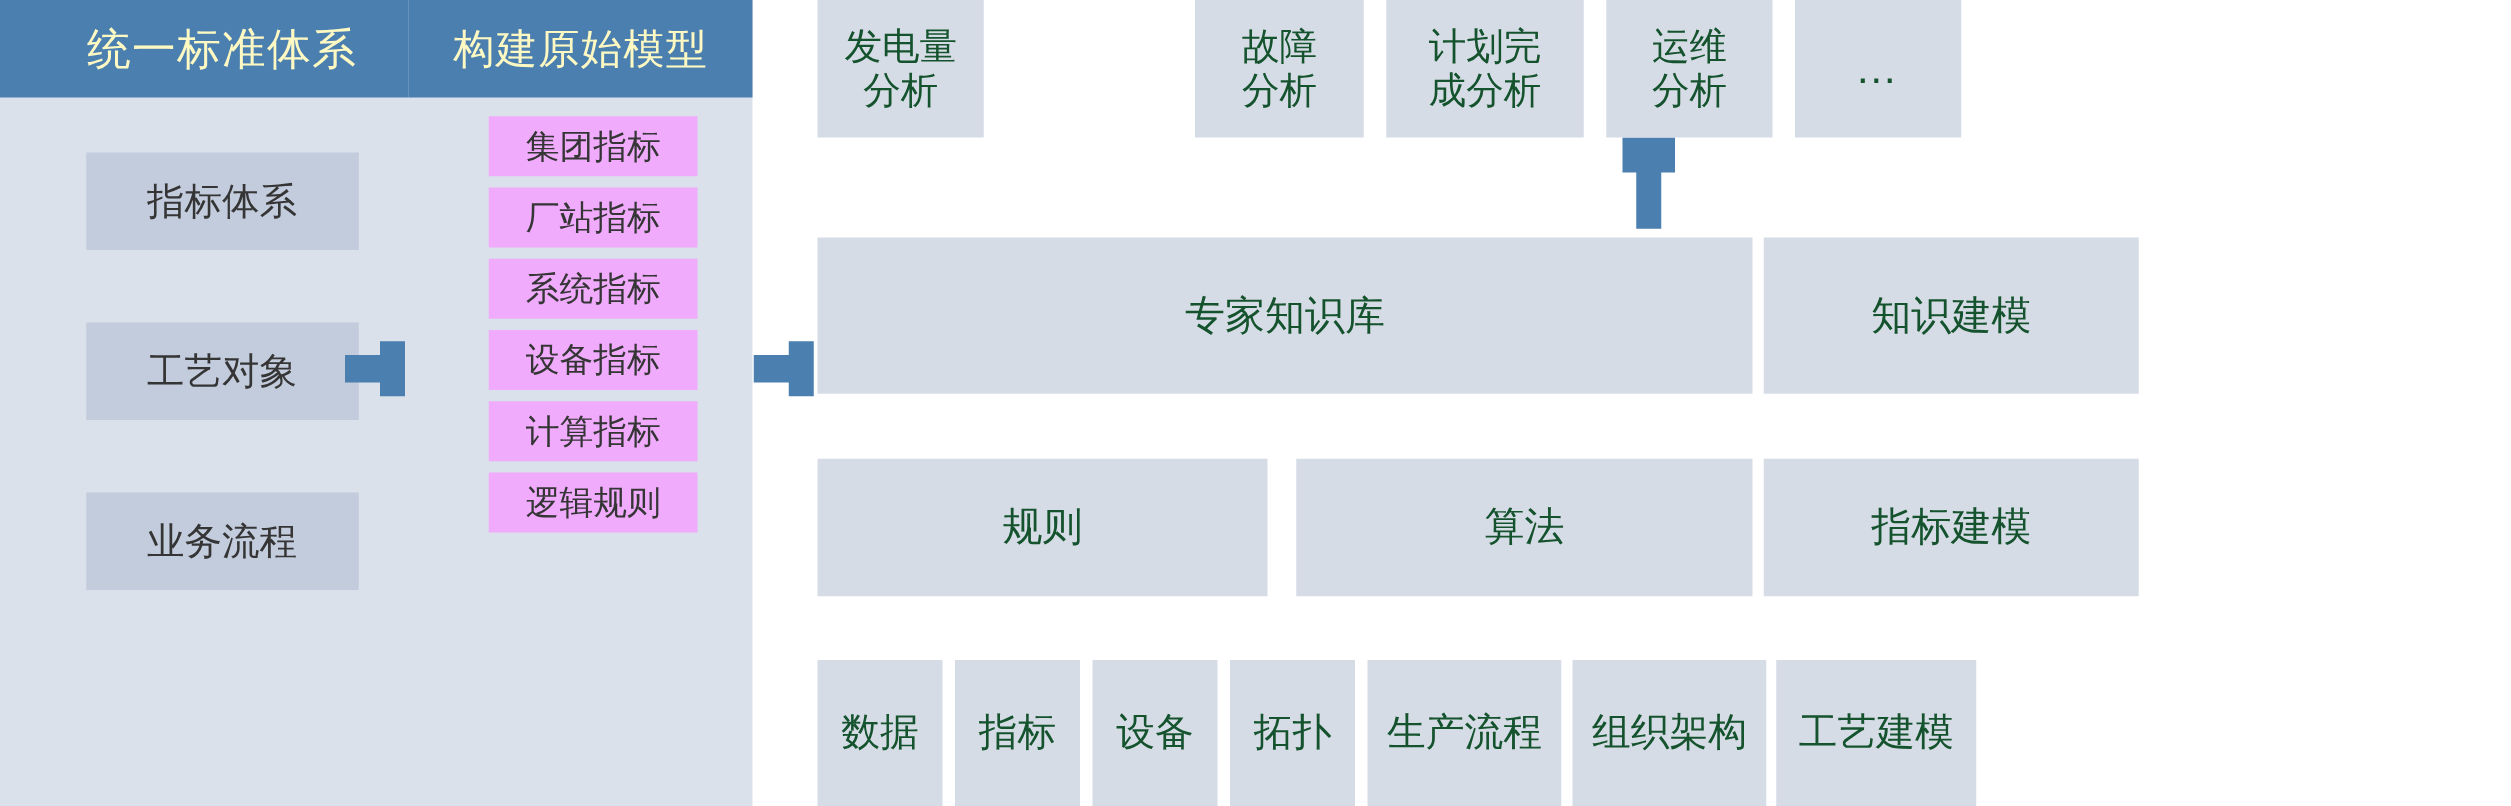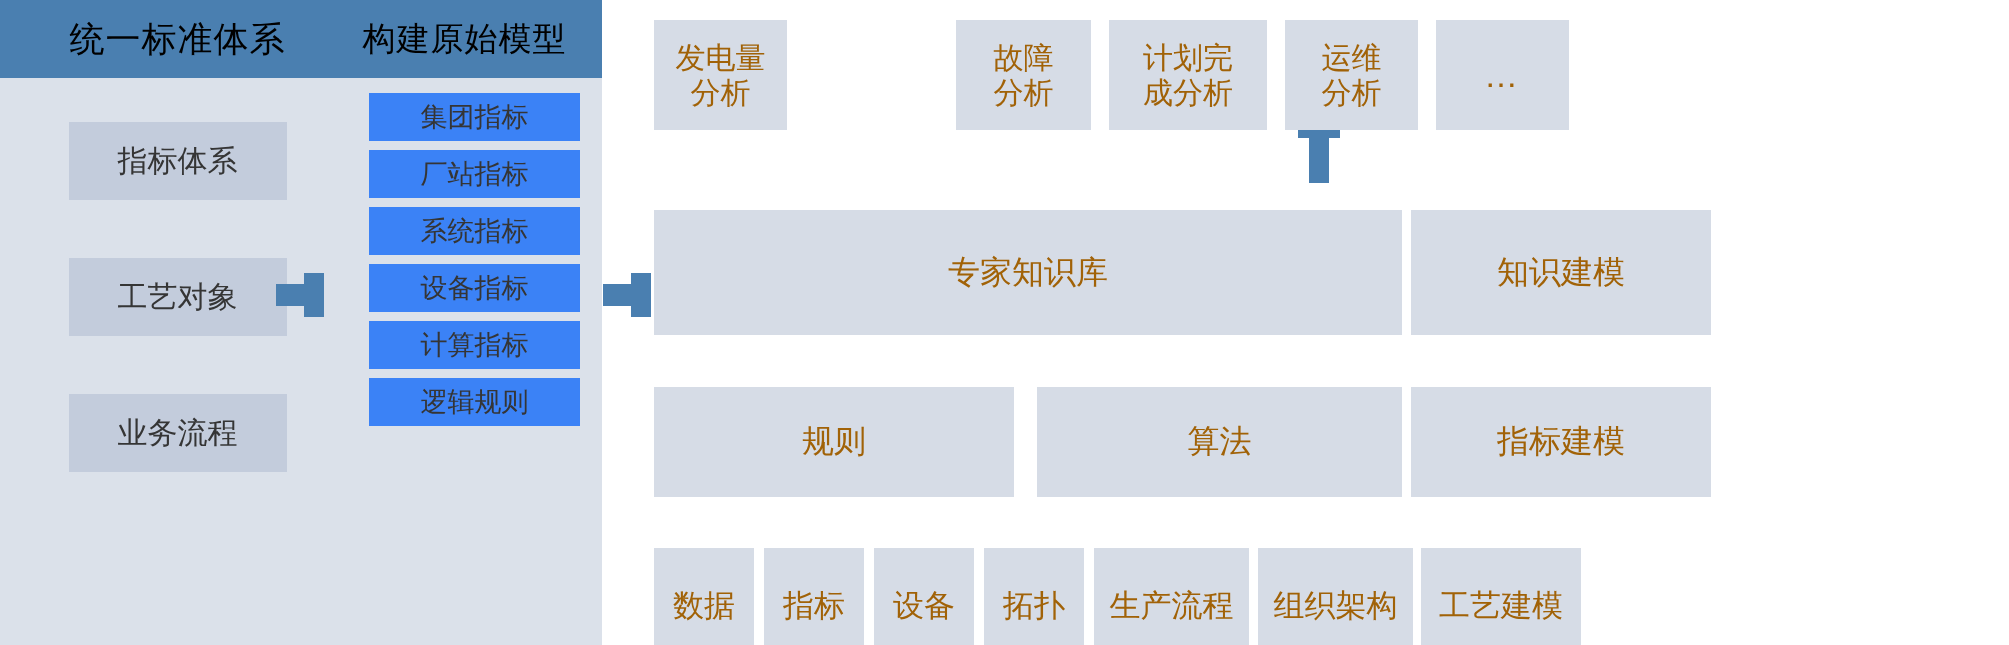--- a/index.html
+++ b/index.html
@@ -23,21 +23,21 @@
   .panel {
     position: absolute;
     top: 0;
     height: 645px;
     background: #dbe1ea;
     box-sizing: border-box;
   }
   .panel-header {
     height: 78px;
     background: #4a7fb0;
-    color: #000000;
+    color: #fef9c3;
     display: flex;
     align-items: center;
     justify-content: center;
     font-size: 35px;
     letter-spacing: 1px;
     white-space: nowrap;
   }
   .panel-body {
     position: relative;
     height: 567px;
@@ -71,23 +71,23 @@
   #panel-model .panel-header { font-size: 33px; }
   #panel-model .panel-body {
     display: flex;
     flex-direction: column;
     padding: 15px 0 0 0;
     box-sizing: border-box;
     gap: 9px;
     align-items: center;
   }
   .model-item {
-    width: 211px;
+    width: 167px;
     height: 48px;
-    background: #3b82f6;
+    background: #f0abfc;
     display: flex;
     align-items: center;
     justify-content: center;
     font-size: 27px;
     color: #353535;
     white-space: nowrap;
     margin-left: 20px;
   }
 
   
@@ -145,24 +145,23 @@
   }
   #right-area > * { pointer-events: auto; }
 
   .tile {
     position: absolute;
     background: #d6dce6;
     display: flex;
     align-items: center;
     justify-content: center;
     text-align: center;
-    color: #a16207;
+    color: #14532d;
     box-sizing: border-box;
     line-height: 1.18;
-    margin-top: 20px;
   }
 
   
   .row1 {
     top: 0;
     height: 110px;
     font-size: 30px;
     white-space: pre-line;
   }
   

